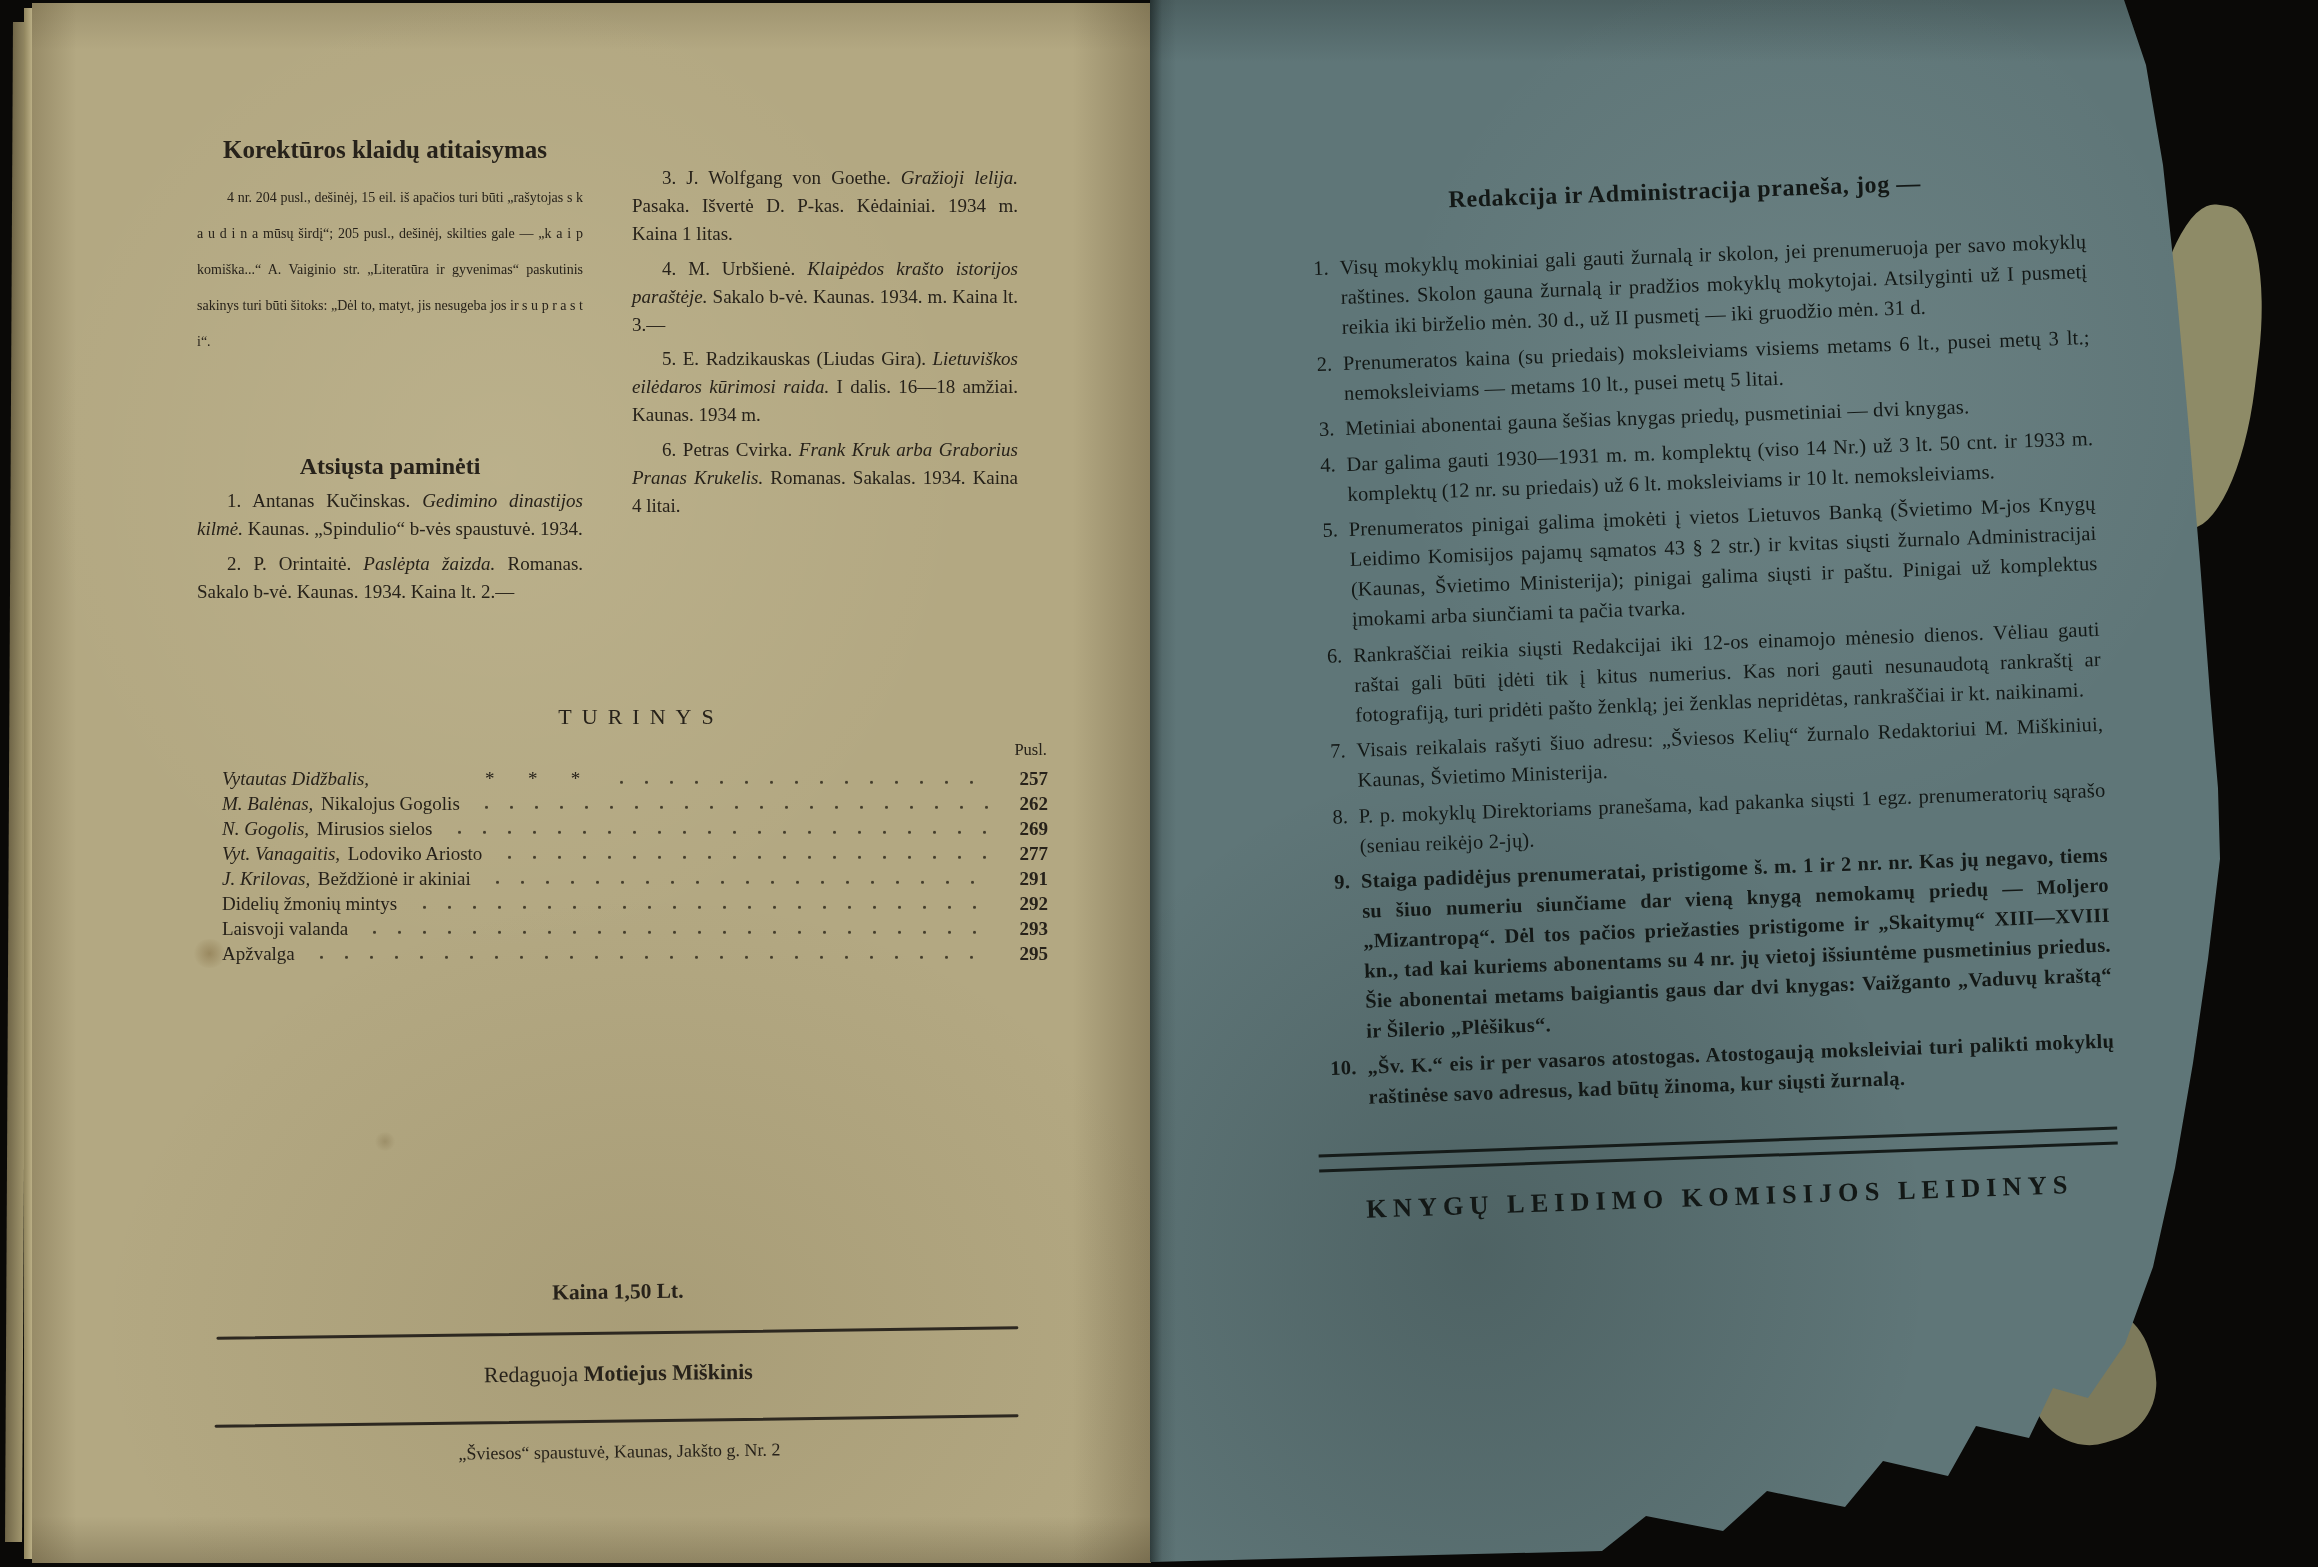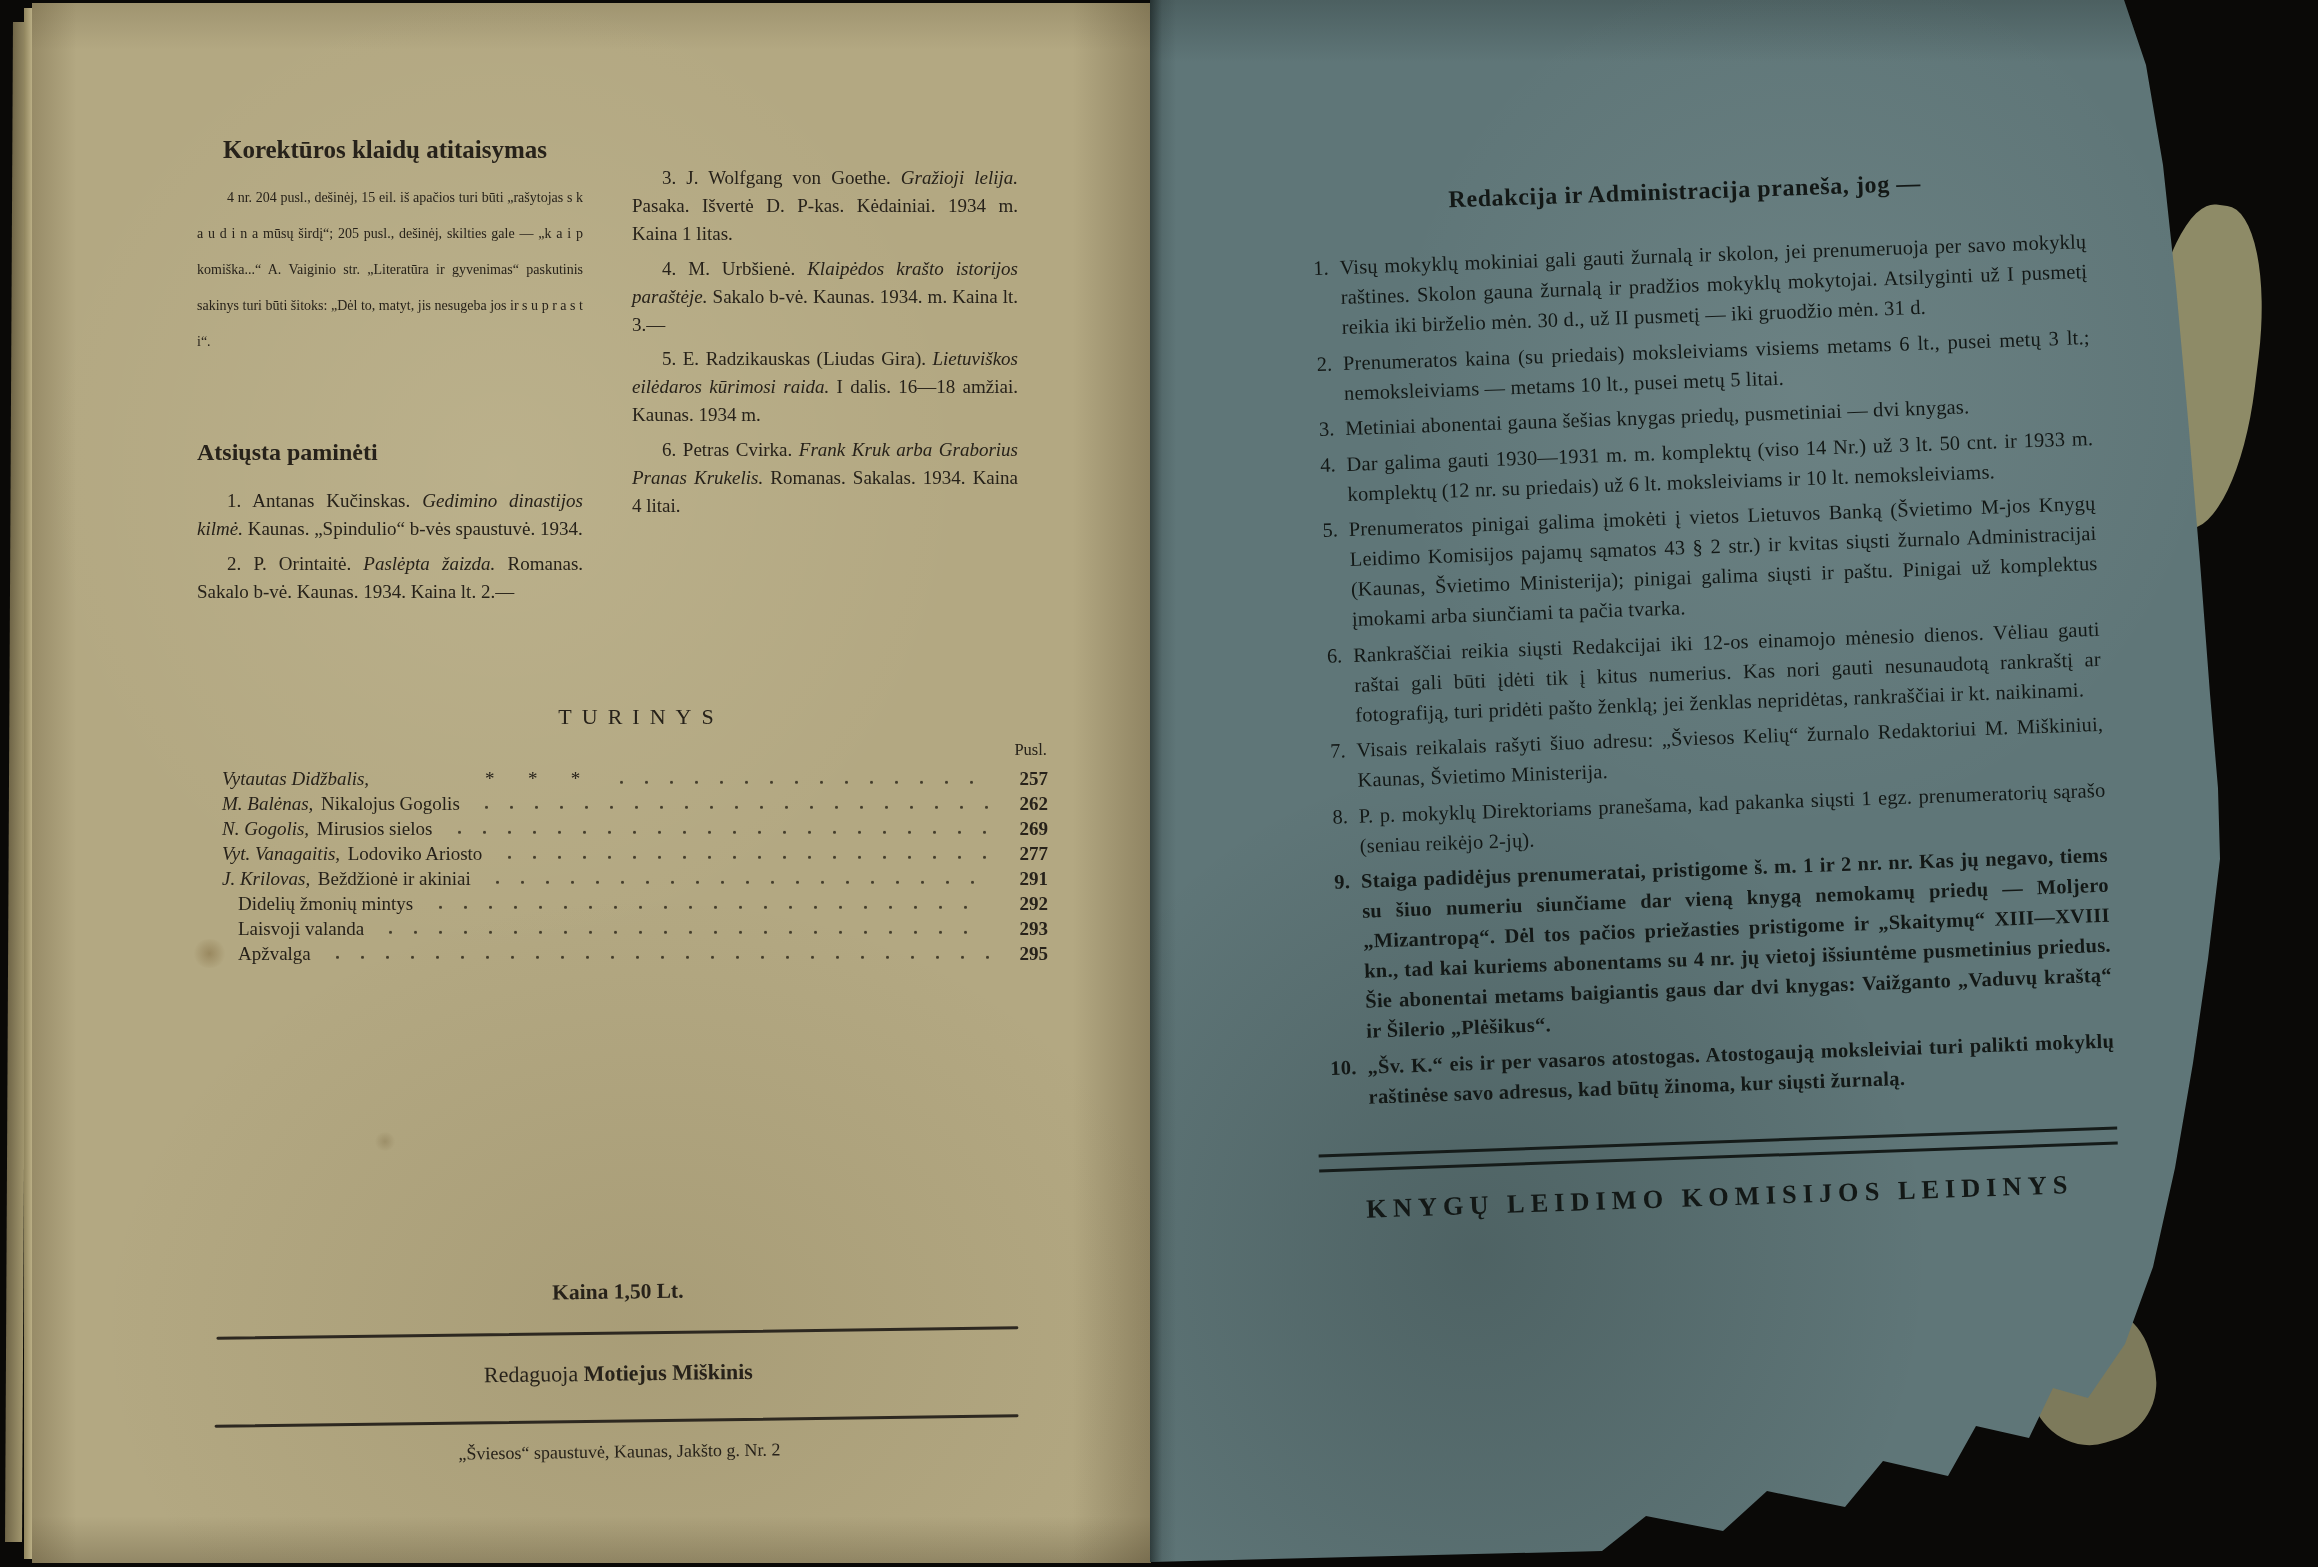--- a/index.html
+++ b/index.html
@@ -15,32 +15,32 @@
     background:
       radial-gradient(ellipse 60% 45% at 42% 30%,rgba(255,250,220,.10),transparent 70%),
       radial-gradient(ellipse 70% 40% at 55% 85%,rgba(90,75,40,.12),transparent 70%),
       linear-gradient(90deg,rgba(80,66,36,.28) 0,rgba(80,66,36,0) 4%,rgba(80,66,36,0) 93%,rgba(60,48,24,.30) 100%),
       linear-gradient(180deg,rgba(70,58,30,.18) 0,rgba(70,58,30,0) 3%,rgba(70,58,30,0) 97%,rgba(50,40,20,.25) 100%),
       #b3a882;
     color:#27221a;}
   .pl-abs{position:absolute;}
   .corr-head{left:160px;top:133px;width:386px;text-align:center;font-size:25px;font-weight:700;}
   .corr-body{left:165px;top:177px;width:386px;font-size:14px;line-height:36px;text-align:justify;text-indent:30px;}
-  .recv-head{left:165px;top:436px;width:386px;text-align:left;font-size:24px;font-weight:700;}
+  .recv-head{left:165px;top:450px;width:386px;text-align:center;font-size:24px;font-weight:700;}
   .bibcol1{left:165px;top:484px;width:386px;}
   .bibcol2{left:600px;top:161px;width:386px;}
   .bib p{margin:0 0 6.6px 0;font-size:19px;line-height:28px;text-align:justify;text-indent:30px;}
   .bib .it{font-style:italic;}
   .toc-head{left:416px;top:701px;width:386px;text-align:center;font-size:22px;letter-spacing:10px;font-weight:400;}
   .pusl{left:938px;top:737px;width:77px;text-align:right;font-size:16.5px;}
   .toc{left:190px;top:765px;width:826px;}
   .toc-row{display:flex;align-items:baseline;height:25px;font-size:19px;}
   .toc-author{font-style:italic;white-space:nowrap;}
   .toc-title{white-space:nowrap;margin-left:7.7px;}
-  .toc-title.noauthor{margin-left:16px;}
+  .toc-title.noauthor{margin-left:0;}
   .toc-dots{flex:1;height:6.6px;margin:0 7.7px 4.4px 14.3px;
      background-image:radial-gradient(circle,rgba(48,42,28,.85) 1.2px,transparent 1.7px);
      background-size:25px 6.6px;background-repeat:repeat-x;background-position:0 100%;}
   .toc-page{width:51px;text-align:right;font-weight:700;font-size:19px;}
   .footer-rot{left:0;top:0;width:1119px;height:1560px;transform:rotate(-.75deg);transform-origin:551px 1377px;}
   .price{position:absolute;left:394px;top:1277px;width:386px;text-align:center;font-size:21.5px;font-weight:700;}
   .rule{position:absolute;height:3.3px;background:#2d2820;border-radius:1.7px;}
   .rule1{left:185px;top:1329px;width:802px;}
   .rule2{left:182px;top:1417px;width:804px;}
   .editor{position:absolute;left:311px;top:1358px;width:551px;text-align:center;font-size:22px;}

